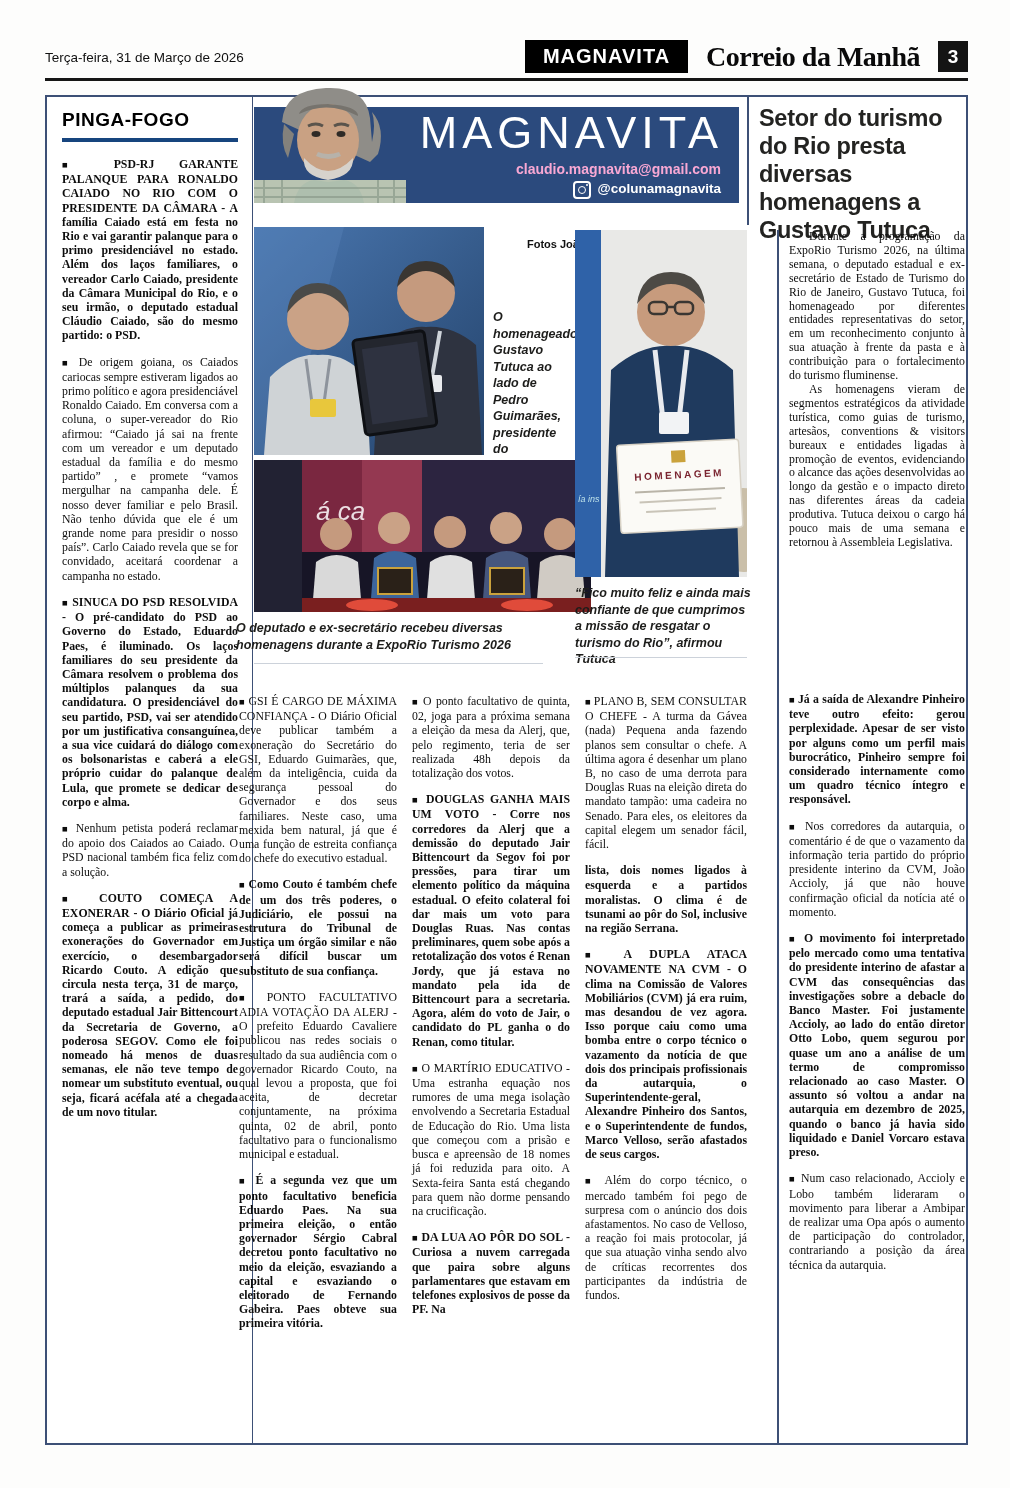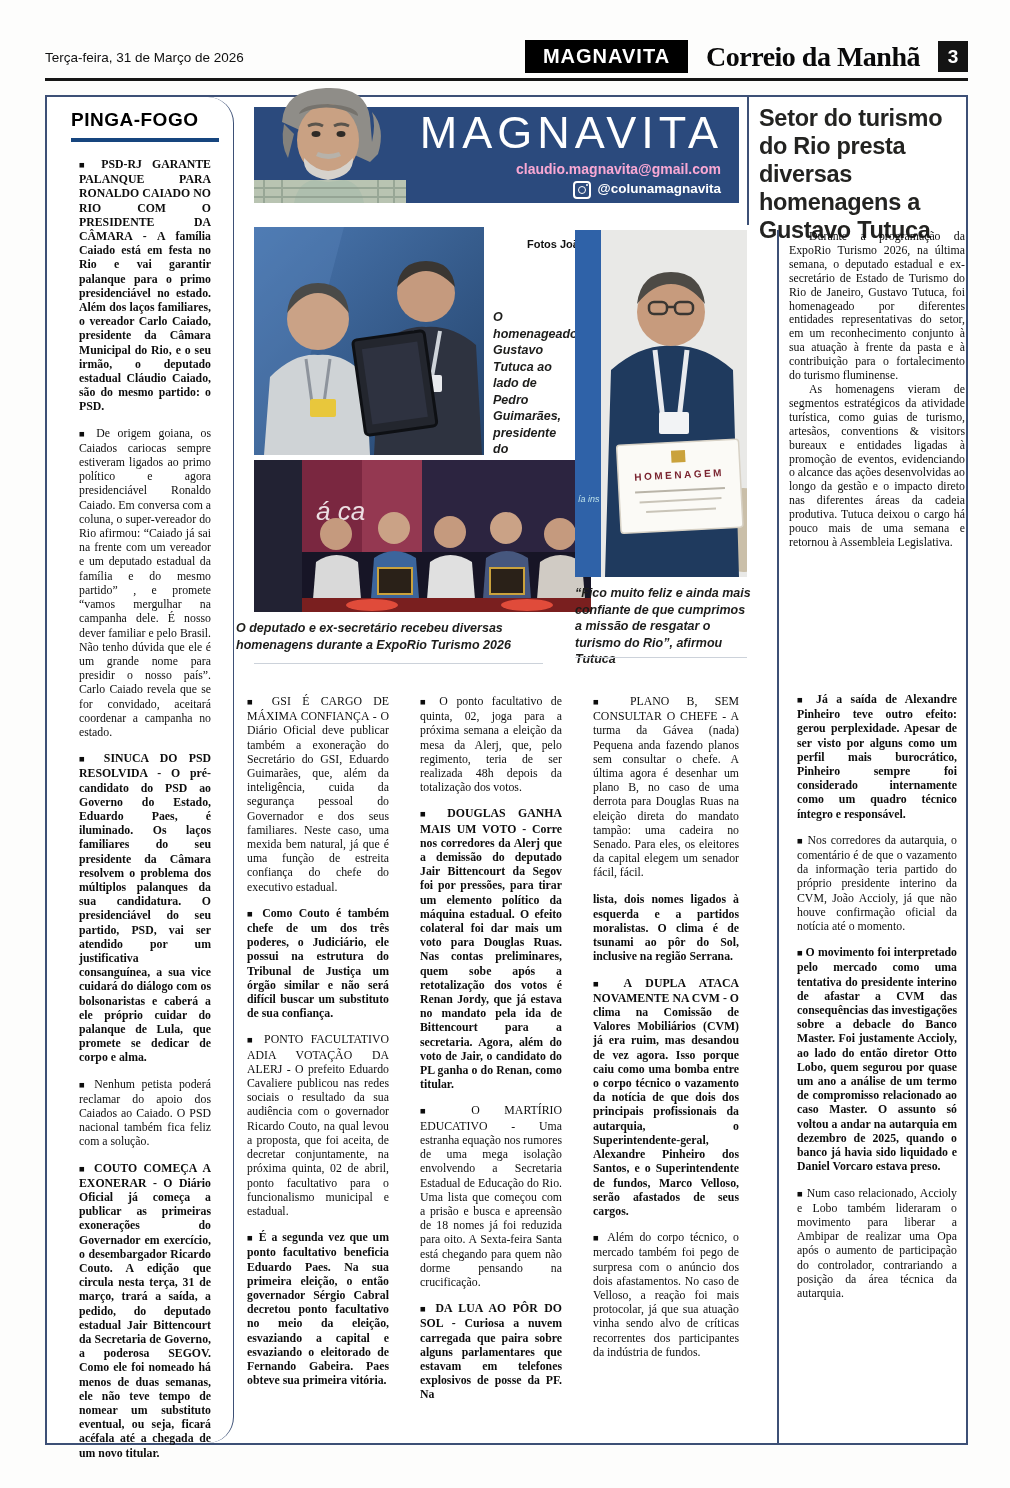--- a/index.html
+++ b/index.html
@@ -11,24 +11,24 @@
   .tag-box{background:#000;color:#fff;font-family:"Liberation Sans",sans-serif;font-weight:bold;font-size:20px;letter-spacing:1px;padding:5px 18px;}
   .paper-name{font-family:"Liberation Serif",serif;font-weight:900;font-size:28px;letter-spacing:-.5px;color:#0a0a0a;white-space:nowrap;}
   .page-box{background:#141414;color:#fff;width:30px;height:31px;display:flex;align-items:center;justify-content:center;font-family:"Liberation Sans",sans-serif;font-weight:bold;font-size:19px;}
   .top-rule{position:absolute;left:45px;right:42px;top:78px;height:3px;background:#161616;}
 
   
   .main-box{position:absolute;left:45px;top:95px;width:923px;height:1350px;border:2px solid #3d5076;box-sizing:border-box;background:#fff;}
   .inner{position:absolute;inset:0;}
 
   
-  .left-col{position:absolute;left:0;top:0;bottom:0;width:187px;border-right:1.5px solid #3d5076;padding:12px 14px 10px 24px;box-sizing:border-box;border-radius:26px;}
+  .left-col{position:absolute;left:0;top:0;bottom:0;width:206px;border-right:1.5px solid #3d5076;padding:12px 14px 10px 15px;box-sizing:border-box;}
   .pf-title{font-family:"Liberation Sans",sans-serif;font-weight:800;font-size:19px;letter-spacing:.5px;color:#000;padding-bottom:7px;border-bottom:4px solid #17457e;margin-bottom:15px;}
 
-  .item{font-size:11.8px;line-height:14.2px;text-align:justify;margin:0 8px 12px;color:#0d0d0d;}
+  .item{font-size:11.8px;line-height:14.2px;text-align:justify;margin:0 0 12px;color:#0d0d0d;}
   .item::before{content:"■ ";font-size:9.5px;}
   .item.b{font-weight:bold;}
   .item.nb::before{content:"";}
 
   
   .masthead{position:absolute;left:207px;top:10px;width:485px;height:96px;background:#2b4a7d;}
   .mh-title{position:absolute;right:16px;top:0px;color:#fff;font-family:"Liberation Sans",sans-serif;font-size:45px;font-weight:500;letter-spacing:5px;line-height:52px;}
   .mh-email{position:absolute;right:18px;top:54px;color:#f9a8d4;font-family:"Liberation Sans",sans-serif;font-weight:bold;font-size:14px;}
   .mh-insta{position:absolute;right:18px;top:74px;color:#fff;font-family:"Liberation Sans",sans-serif;font-weight:bold;font-size:13.5px;display:flex;align-items:flex-start;gap:7px;}
   .ig-icon{width:14px;height:14px;border:2px solid #fff;border-radius:4px;position:relative;display:inline-block;}

